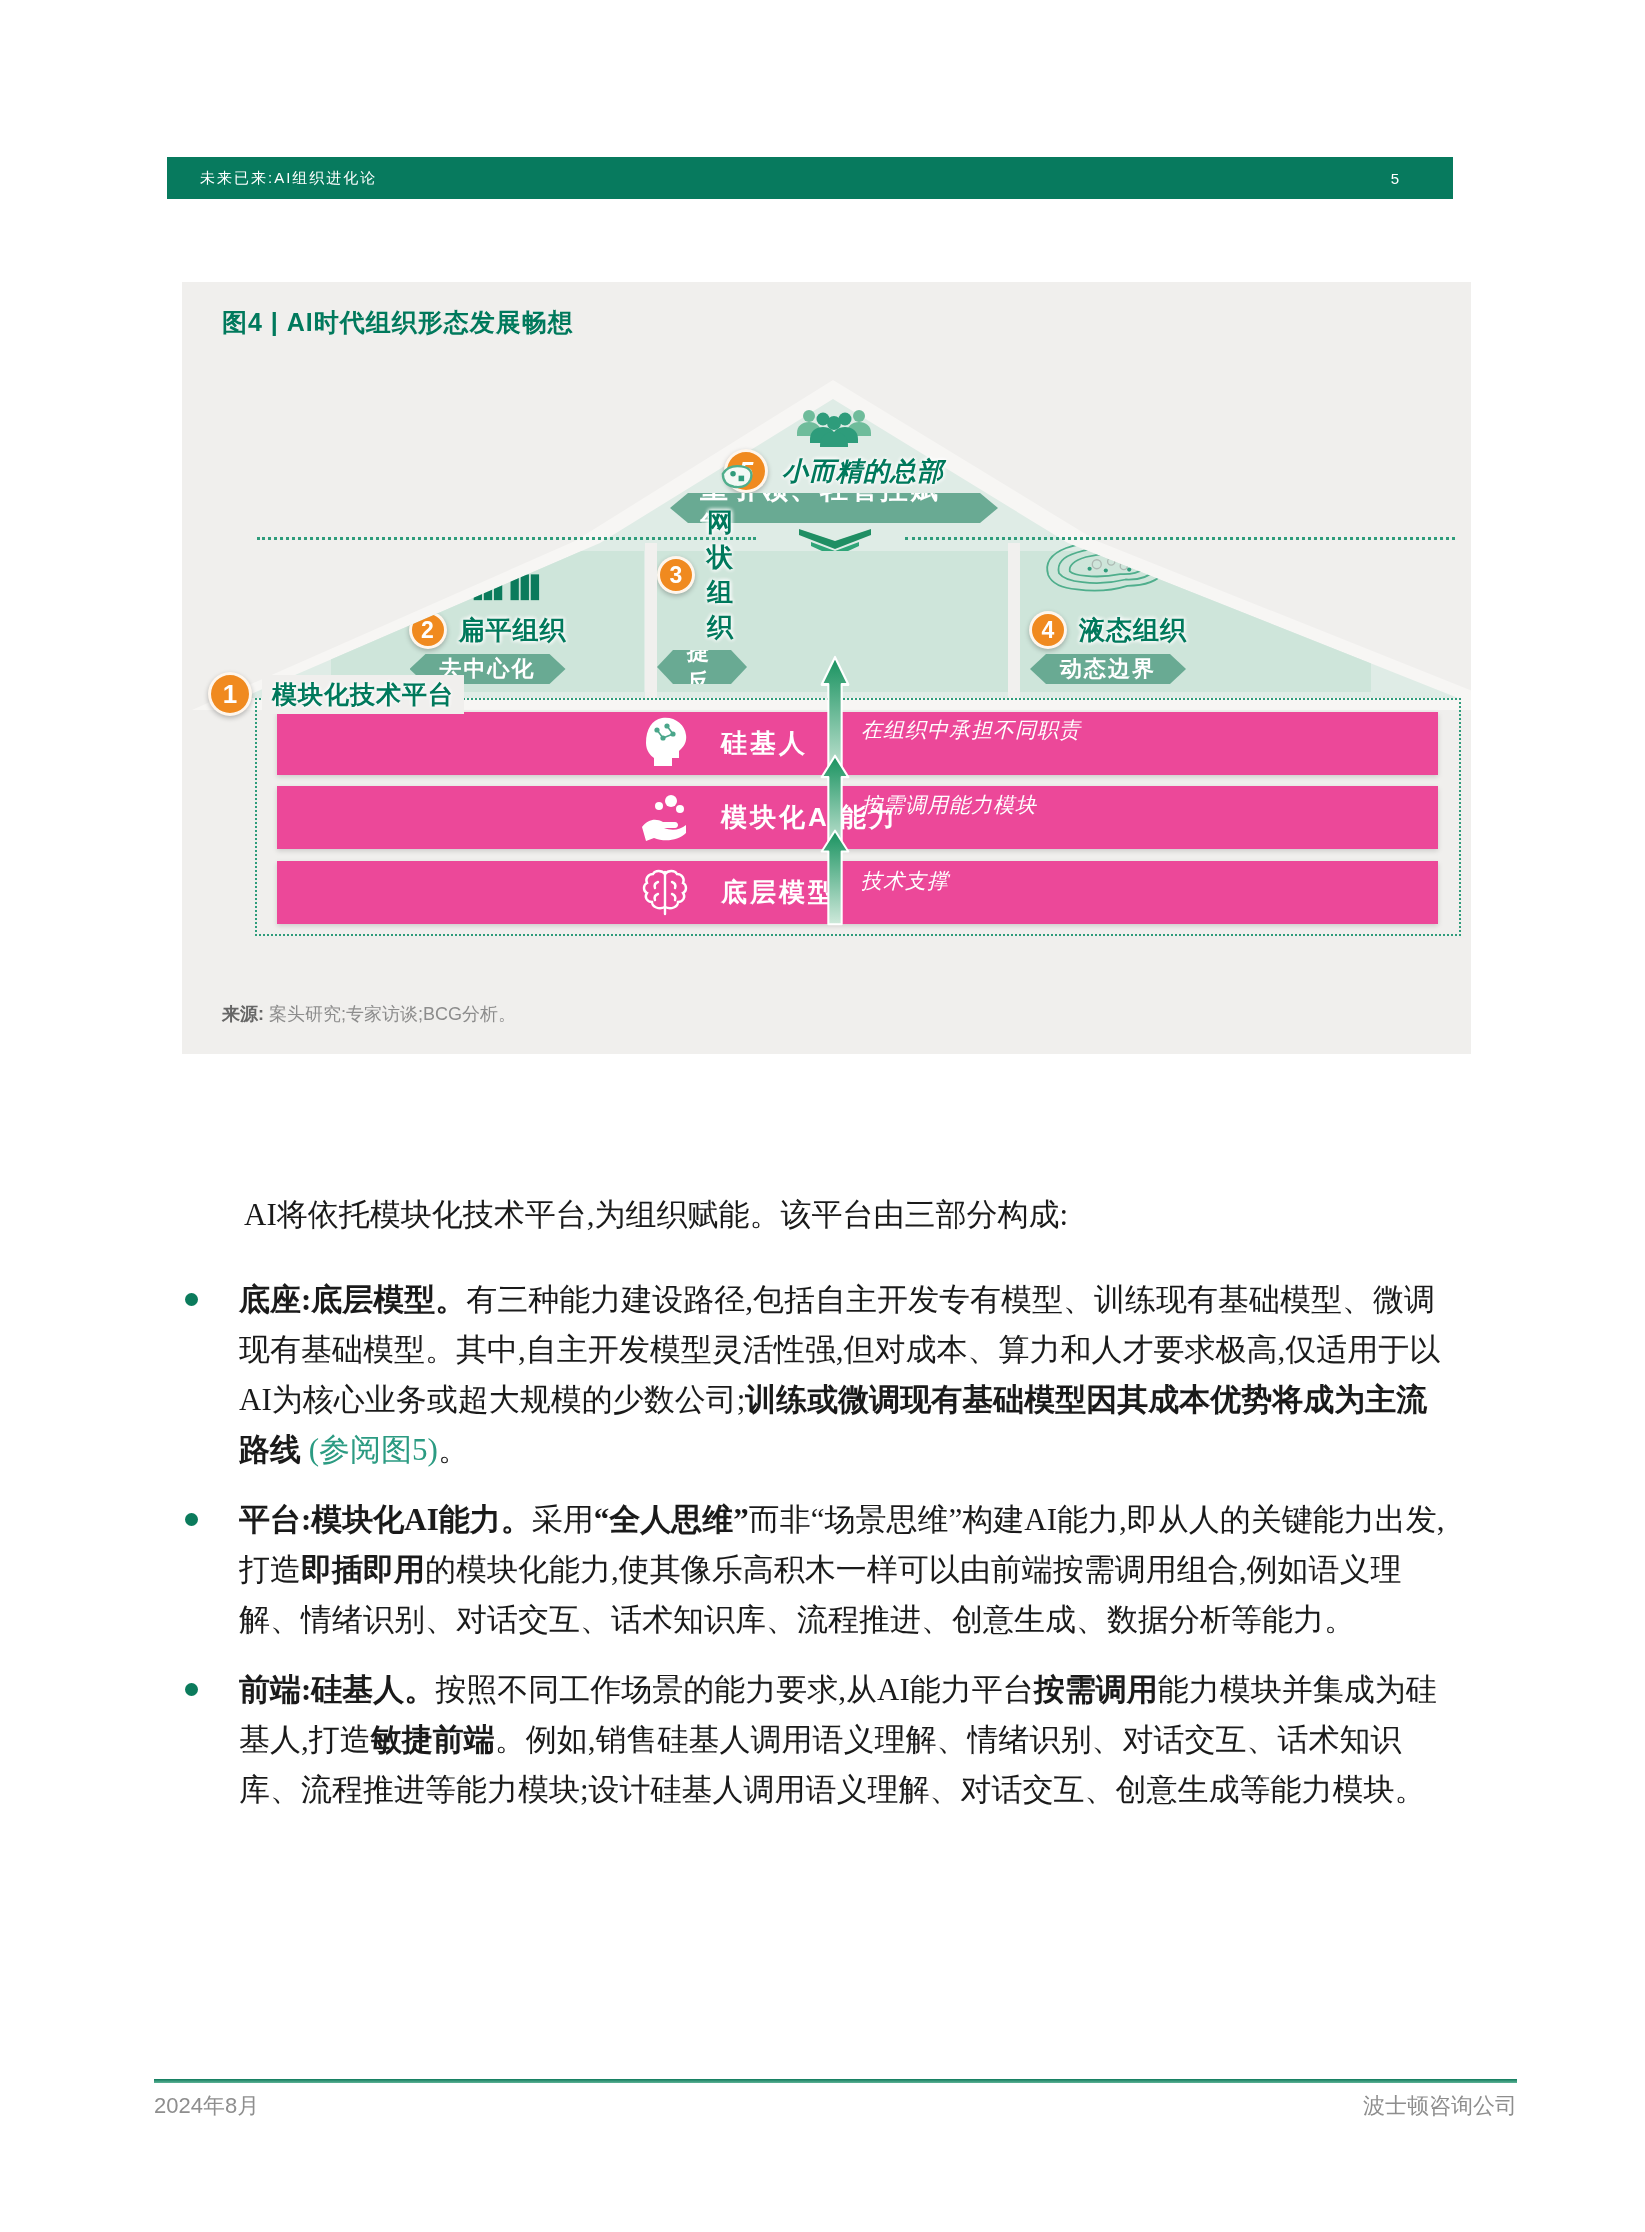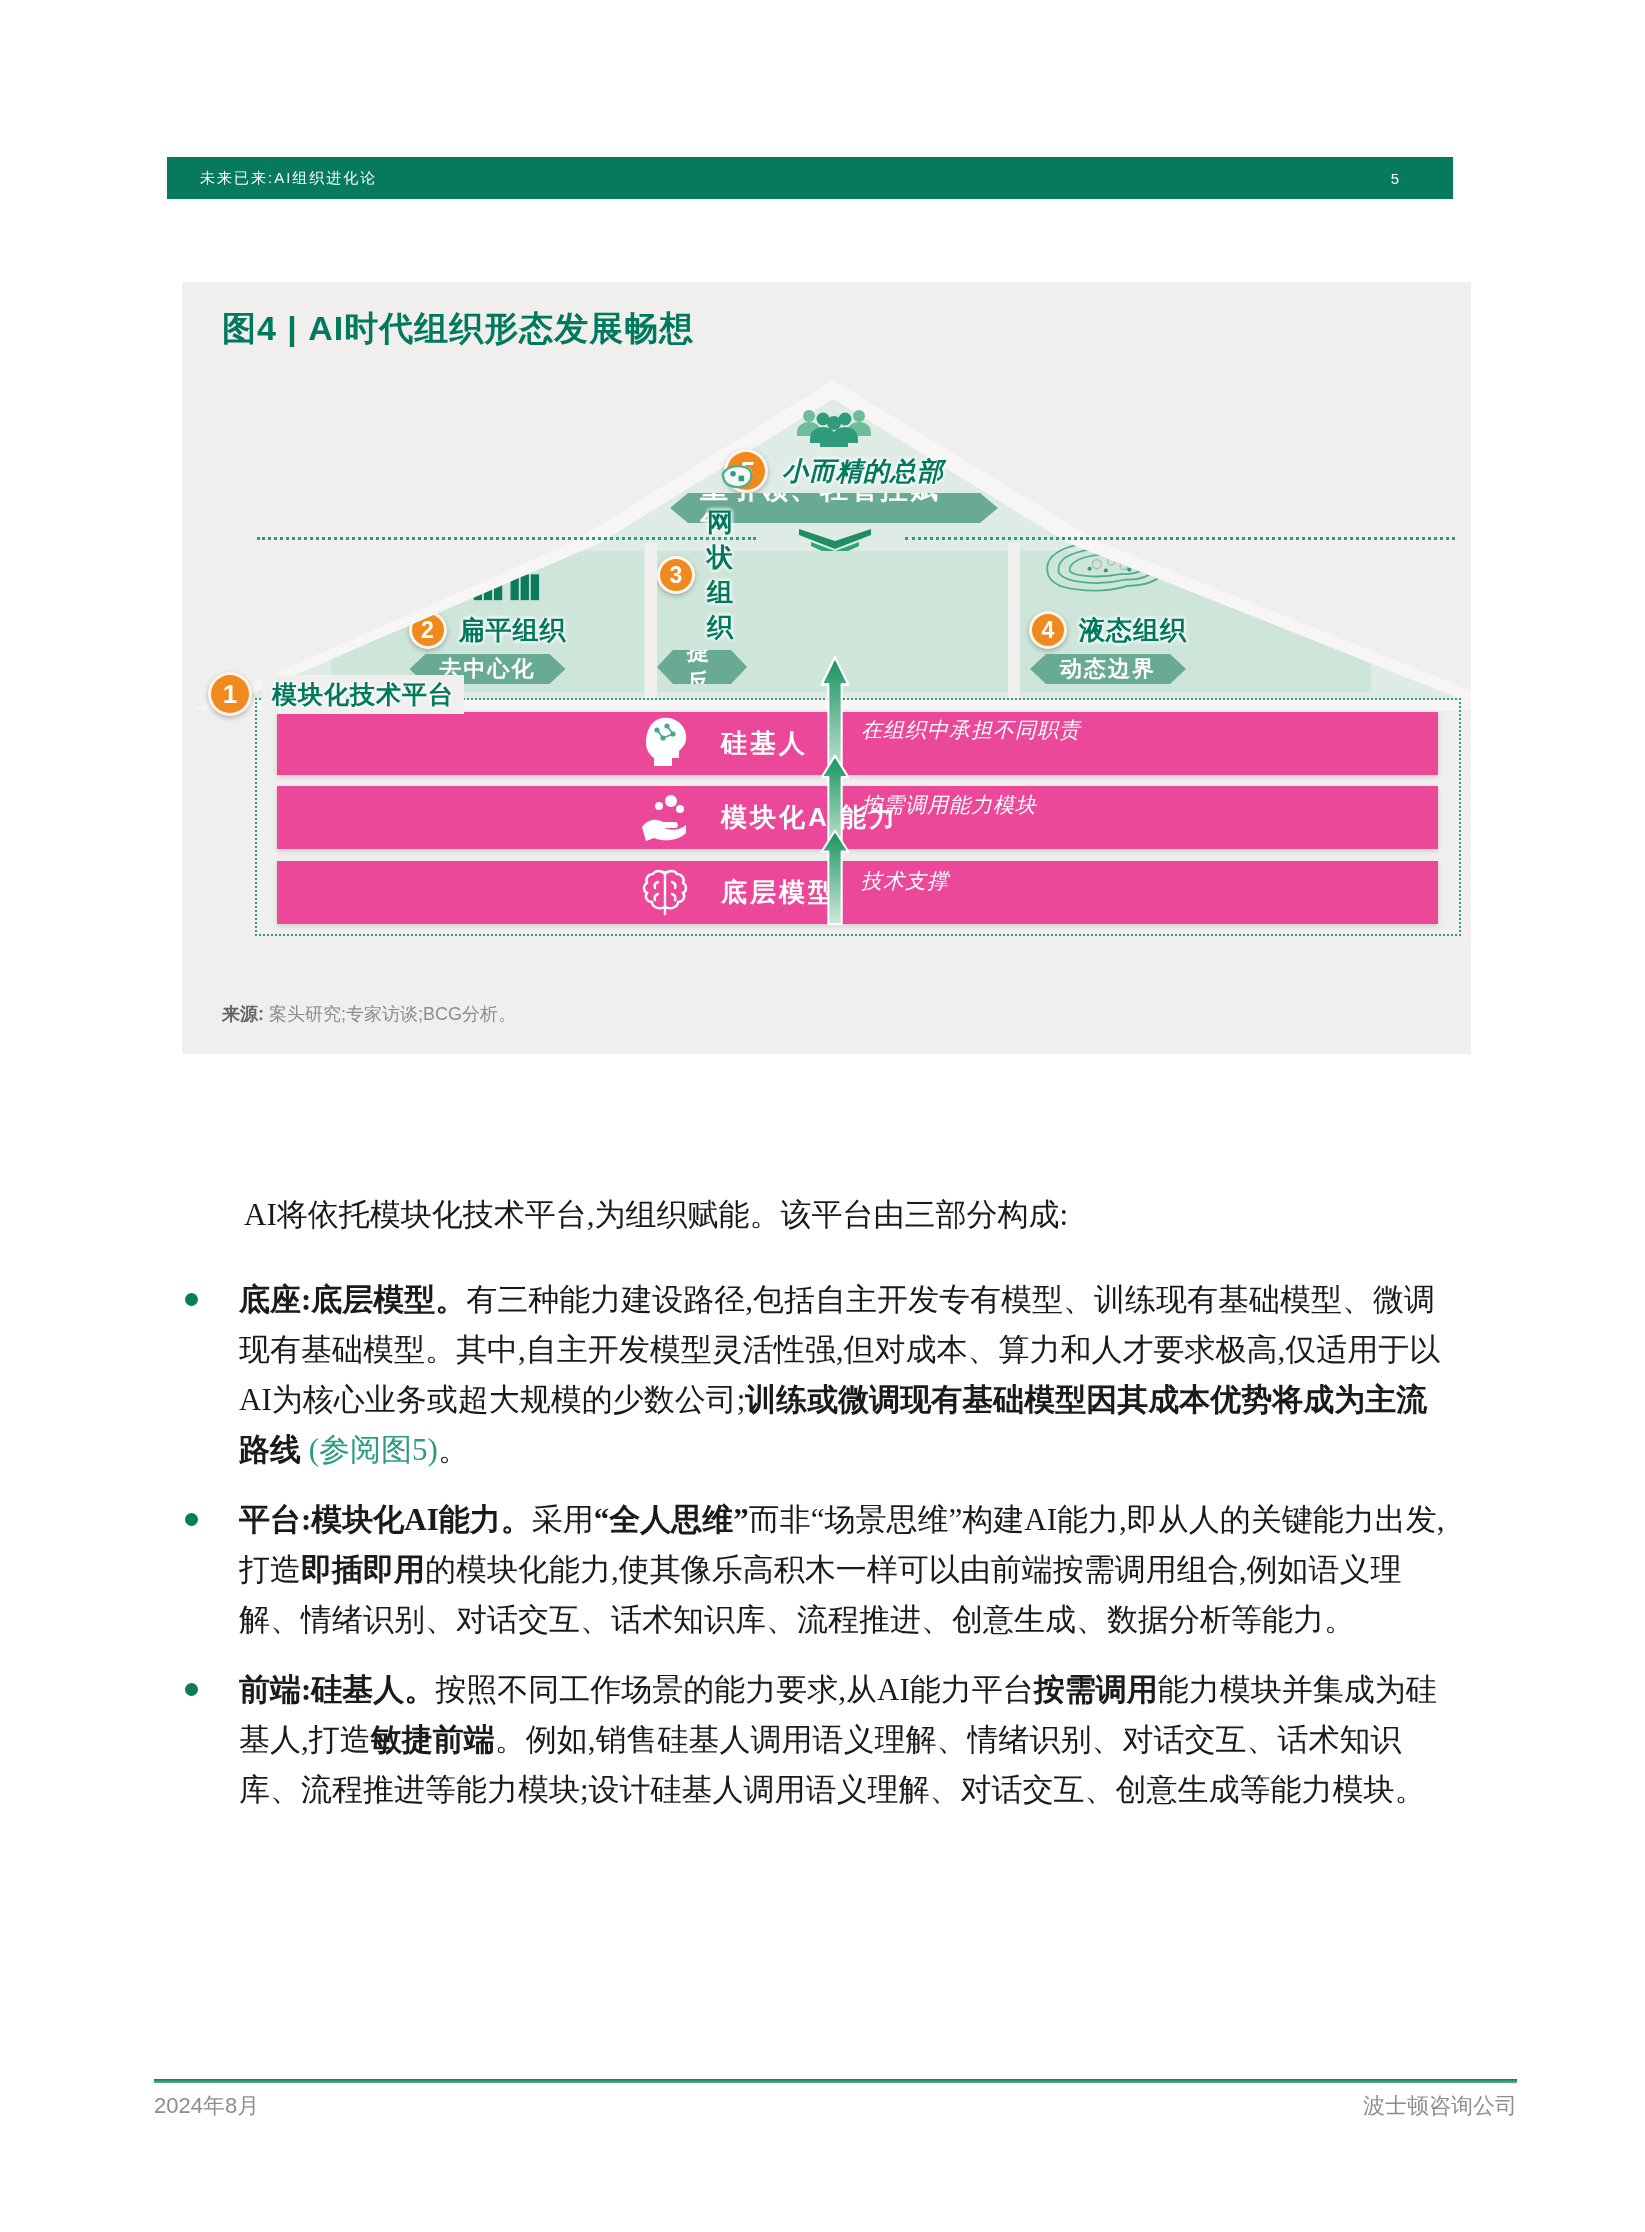--- a/index.html
+++ b/index.html
@@ -4,21 +4,21 @@
 <style>
   html,body{margin:0;padding:0;background:#fff;}
   .page{position:relative;width:1646px;height:2233px;background:#fff;overflow:hidden;
         font-family:"Liberation Sans","DejaVu Sans",sans-serif;}
   
   .header-bar{position:absolute;left:167px;top:157px;width:1286px;height:42px;background:#077A5E;
     color:#fff;display:flex;align-items:center;justify-content:space-between;
     padding:0 52px 0 33px;box-sizing:border-box;font-size:15px;letter-spacing:2px;}
   
   .figure{position:absolute;left:182px;top:282px;width:1289px;height:772px;background:#F0EFED;}
-  .figure-title{position:absolute;left:40px;top:24px;font-size:34px;font-weight:bold;color:#00795C;letter-spacing:1px;}
+  .figure-title{position:absolute;left:40px;top:24px;font-size:25px;font-weight:bold;color:#00795C;letter-spacing:1px;}
   .pyr-back{position:absolute;inset:0;background:#F7F6F4;
     clip-path:polygon(651px 98px,915px 259px,1338px 428px,10px 428px,393px 259px);}
   .pyramid{position:absolute;inset:0;background:#DFECE6;
     clip-path:polygon(651px 117px,886px 261px,1276px 416px,60px 416px,418px 261px);}
   .panels-clip{position:absolute;inset:0;
     clip-path:polygon(651px 117px,886px 261px,1276px 416px,60px 416px,418px 261px);}
   .panel{position:absolute;top:269px;height:141px;background:#CEE5DA;display:flex;flex-direction:column;
     align-items:center;justify-content:flex-end;padding-bottom:8px;box-sizing:border-box;gap:5px;}
   .panel.p2{left:149px;width:313px;}
   .panel.p3{left:475px;width:351px;padding-right:261px;}

